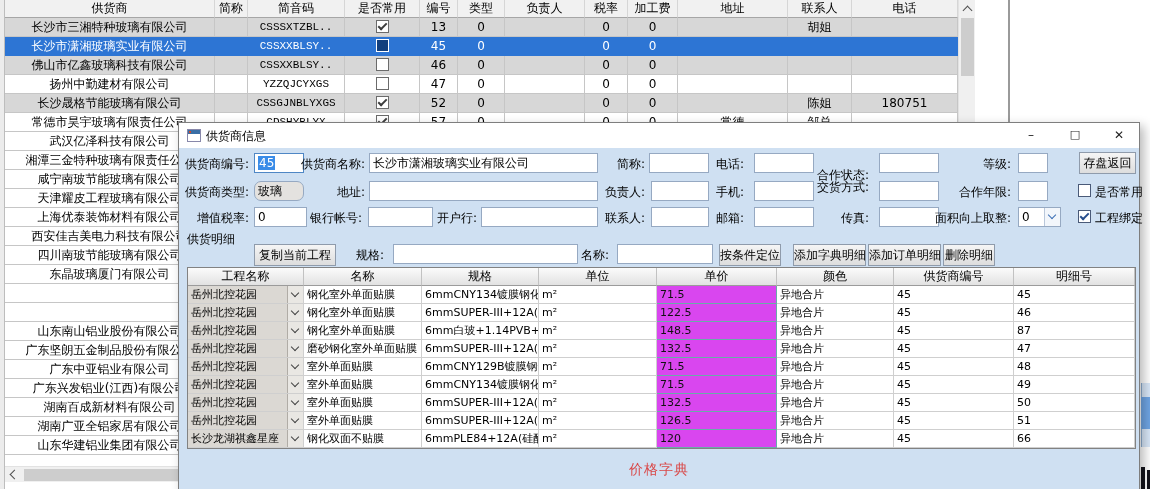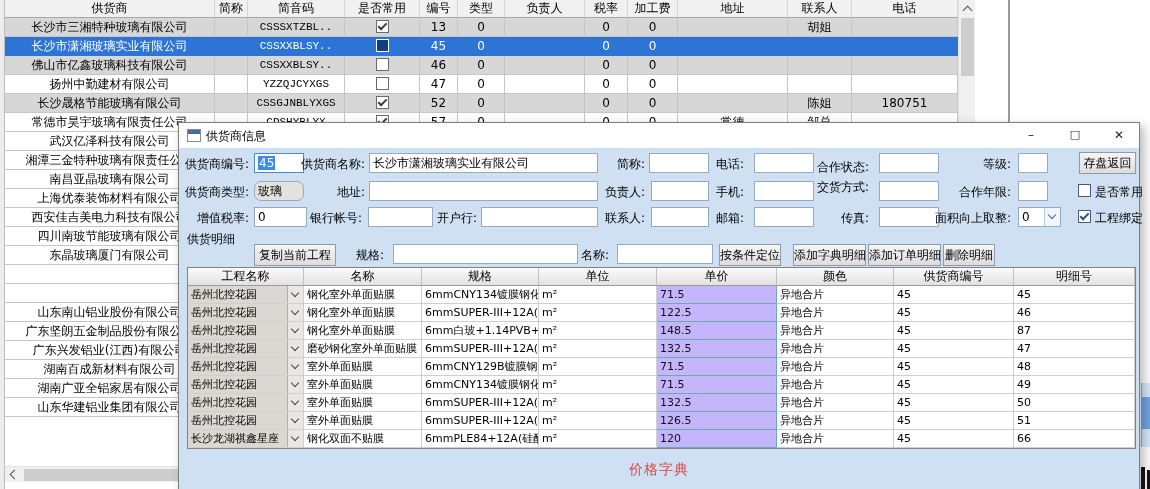--- a/index.html
+++ b/index.html
@@ -50,21 +50,21 @@
   .combo .cbtn{position:absolute;right:0;top:0;width:15px;height:18px;background:#f2f6fb;border-left:1px solid #b9c7da;}
   .combo .cbtn .chevd{position:absolute;left:4px;top:4px;width:5px;height:5px;border-right:1px solid #3b6fb5;border-bottom:1px solid #3b6fb5;transform:rotate(45deg);}
   
   #detail-table{position:absolute;left:8px;top:144px;width:947px;border:1px solid #828282;box-sizing:content-box;background:#fff;}
   #detail-header{display:flex;height:18px;}
   .dhead{box-sizing:border-box;background:linear-gradient(#fbfbfb,#e2e2e2);text-align:center;line-height:17px;
          border-right:1px solid #c2c2c2;border-bottom:1px solid #9b9b9b;font-size:12px;overflow:hidden;white-space:nowrap;}
   .drow{display:flex;height:18px;}
   .dcell{box-sizing:border-box;border-right:1px solid #cfcfcf;border-bottom:1px solid #cfcfcf;font-size:11px;
          line-height:17px;padding-left:3px;overflow:hidden;white-space:nowrap;background:#fff;}
-  .teal{background:#c4b5fd;border-right-color:#69aca8;border-bottom-color:#69aca8;color:#111;}
+  .teal{background:#d946ef;border-right-color:#69aca8;border-bottom-color:#69aca8;color:#111;}
   .combocell{background:#dbd8d3;position:relative;padding-right:12px;}
   .combocell .dbtn{position:absolute;right:0;top:0;width:15px;height:17px;background:#e9e7e3;border-left:1px solid #b0aca6;}
   .combocell .dbtn .chevd{position:absolute;left:4px;top:4px;width:5px;height:5px;border-right:1px solid #444;border-bottom:1px solid #444;transform:rotate(45deg);}
   #footer-label{position:absolute;left:0;top:338px;width:100%;text-align:center;color:#d94848;font-size:14px;letter-spacing:1px;}
   #section-label{position:absolute;left:8px;top:108px;font-size:12px;}
 </style>
 </head>
 <body>
 
 <div class="abs" style="left:0;top:0;width:4px;height:489px;background:#ececec;border-right:1px solid #bdbdbd;"></div>
@@ -183,29 +183,31 @@
       <div class="bgcell" style="width: 43px;">0</div>
       <div class="bgcell" style="width: 50px;">0</div>
       <div class="bgcell" style="width: 110px;">常德</div>
       <div class="bgcell" style="width: 64px;">邹总</div>
       <div class="bgcell" style="width: 106px;"></div>
     </div>
   </div>
 <div id="bg-list">
     <div class="listrow shaded">武汉亿泽科技有限公司</div>
     <div class="listrow">湘潭三金特种玻璃有限责任公司</div>
-    <div class="listrow shaded">南昌亚晶玻璃有限公司</div>
+    <div class="listrow shaded">咸宁南玻节能玻璃有限公司</div>
+    <div class="listrow">天津耀皮工程玻璃有限公司</div>
     <div class="listrow">上海优泰装饰材料有限公司</div>
     <div class="listrow shaded">西安佳吉美电力科技有限公司</div>
     <div class="listrow">四川南玻节能玻璃有限公司</div>
     <div class="listrow shaded">东晶玻璃厦门有限公司</div>
     <div class="listrow"></div>
     <div class="listrow shaded"></div>
     <div class="listrow">山东南山铝业股份有限公司</div>
     <div class="listrow shaded">广东坚朗五金制品股份有限公司</div>
+    <div class="listrow">广东中亚铝业有限公司</div>
     <div class="listrow shaded">广东兴发铝业(江西)有限公司</div>
     <div class="listrow">湖南百成新材料有限公司</div>
     <div class="listrow shaded">湖南广亚全铝家居有限公司</div>
     <div class="listrow">山东华建铝业集团有限公司</div>
   </div>
 
 <div class="abs sb" style="left:958px;top:0;width:17px;height:122px;border-left:1px solid #e2e2e2;box-sizing:border-box;">
   <div class="abs" style="left:0;top:0;width:16px;height:16px;">
     <span class="chev" style="left:5px;top:7px;transform:rotate(-135deg);"></span>
   </div>
@@ -239,21 +241,21 @@
   </div>
 
   <div class="lab" style="right:890px;top:33px;text-align:right;">供货商编号:</div>
   <div class="tb focus" style="left:75px;top:30px;width:50px;"><span class="selhl">45</span></div>
   <div class="lab" style="right:774px;top:33px;">供货商名称:</div>
   <div class="tb" style="left:190px;top:30px;width:229px;">长沙市潇湘玻璃实业有限公司</div>
   <div class="lab" style="right:494px;top:33px;">简称:</div>
   <div class="tb" style="left:470px;top:30px;width:60px;"></div>
   <div class="lab" style="right:395px;top:33px;">电话:</div>
   <div class="tb" style="left:575px;top:30px;width:60px;"></div>
-  <div class="lab" style="right:270px;top:36px;">合作状态:</div>
+  <div class="lab" style="right:270px;top:44px;">合作状态:</div>
   <div class="tb" style="left:700px;top:30px;width:60px;"></div>
   <div class="lab" style="right:128px;top:33px;">等级:</div>
   <div class="tb" style="left:839px;top:30px;width:30px;"></div>
   <div class="btn" style="left:900px;top:29px;width:57px;">存盘返回</div>
 
   <div class="lab" style="right:890px;top:61px;">供货商类型:</div>
   <div class="tb ro" style="left:75px;top:58px;width:50px;">玻璃</div>
   <div class="lab" style="right:774px;top:61px;">地址:</div>
   <div class="tb" style="left:190px;top:58px;width:229px;"></div>
   <div class="lab" style="right:494px;top:61px;">负责人:</div>

